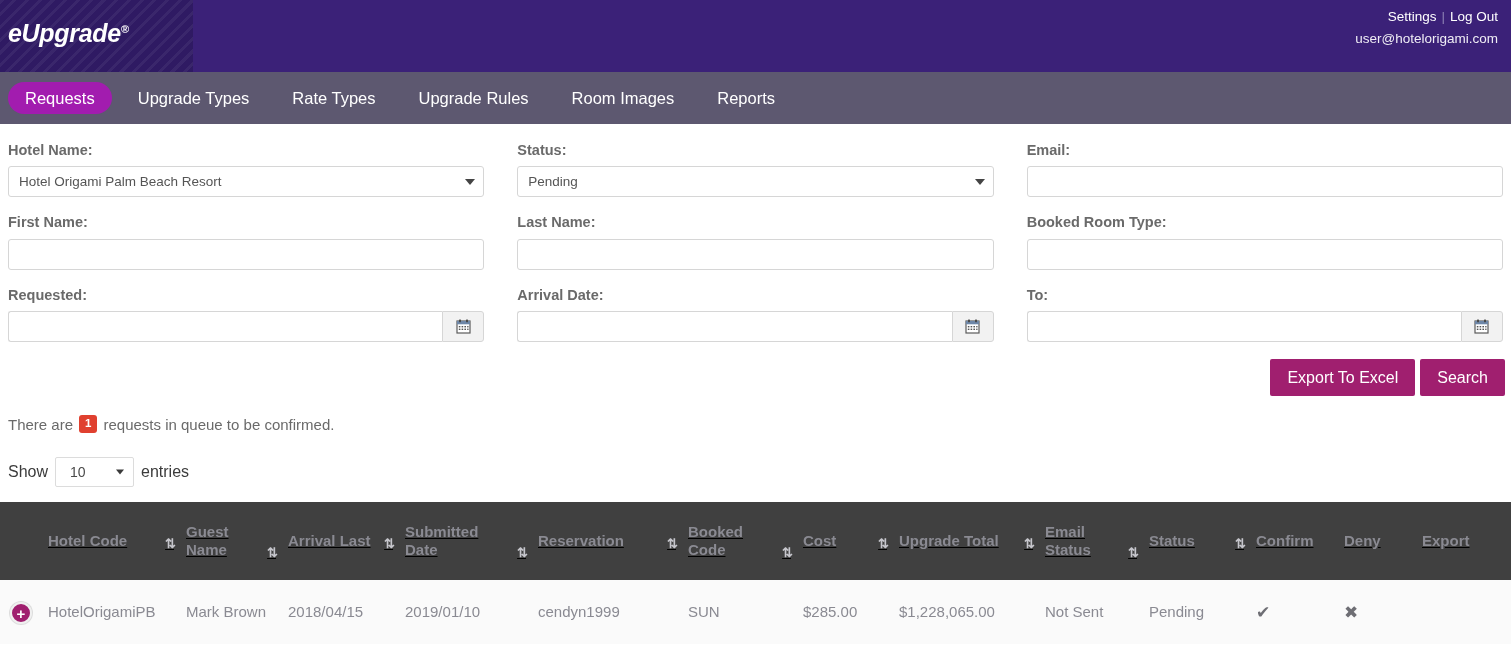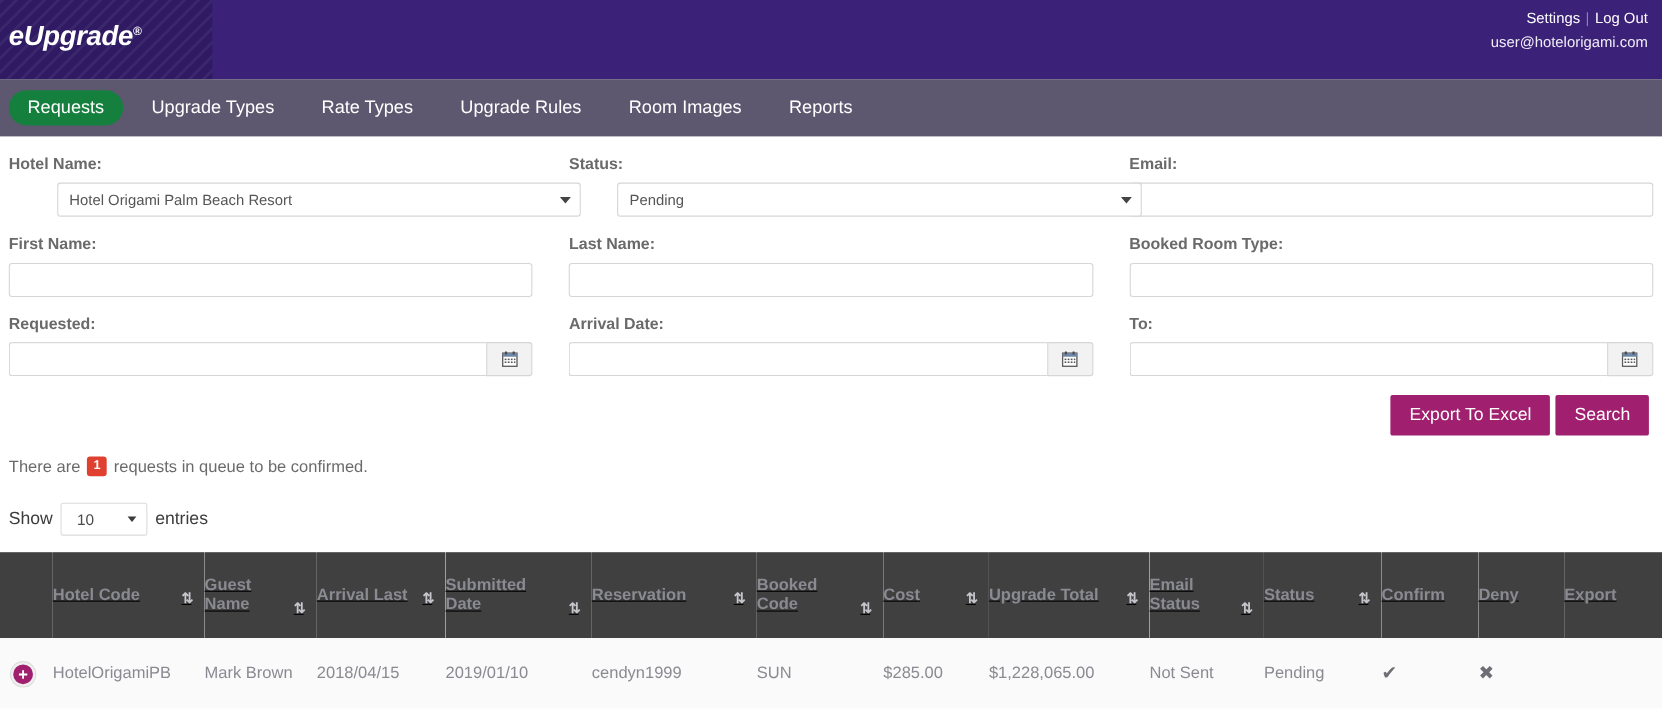--- a/index.html
+++ b/index.html
@@ -86,21 +86,21 @@
     color: #ffffff;
     font-size: 16.5px;
     padding: 7px 17px;
     margin-right: 9px;
     border-radius: 18px;
     cursor: pointer;
     white-space: nowrap;
     line-height: 1.1;
   }
   .nav-item.active {
-    background: #15803d;
+    background: #a21caf;
   }
 
   
   .form-area {
     position: relative;
     padding: 0 8px;
     padding-top: 18px;
   }
   .form-row {
     display: flex;
@@ -128,21 +128,20 @@
     font-size: 13.5px;
     color: #555;
     padding: 0 10px;
     font-family: "Liberation Sans", sans-serif;
     outline: none;
   }
   .select-wrap {
     position: relative;
     width: 100%;
     height: 31px;
-    margin-left: 44px;
   }
   .select-box {
     width: 100%;
     height: 31px;
     border: 1px solid #d6d6d6;
     border-radius: 3px;
     background: #ffffff;
     font-size: 13.5px;
     color: #555;
     padding: 0 26px 0 10px;
@@ -184,21 +183,21 @@
     justify-content: center;
     flex: 0 0 42px;
   }
   .cal-icon { display:block; }
 
   
   .btn-bar {
     display: flex;
     justify-content: flex-end;
     gap: 5px;
-    padding: 0 12px;
+    padding: 0 6px;
     margin-top: 9px;
   }
   .btn {
     background: #a01f6f;
     color: #ffffff;
     border: none;
     font-size: 16px;
     font-family: "Liberation Sans", sans-serif;
     padding: 9px 17px;
     cursor: pointer;

